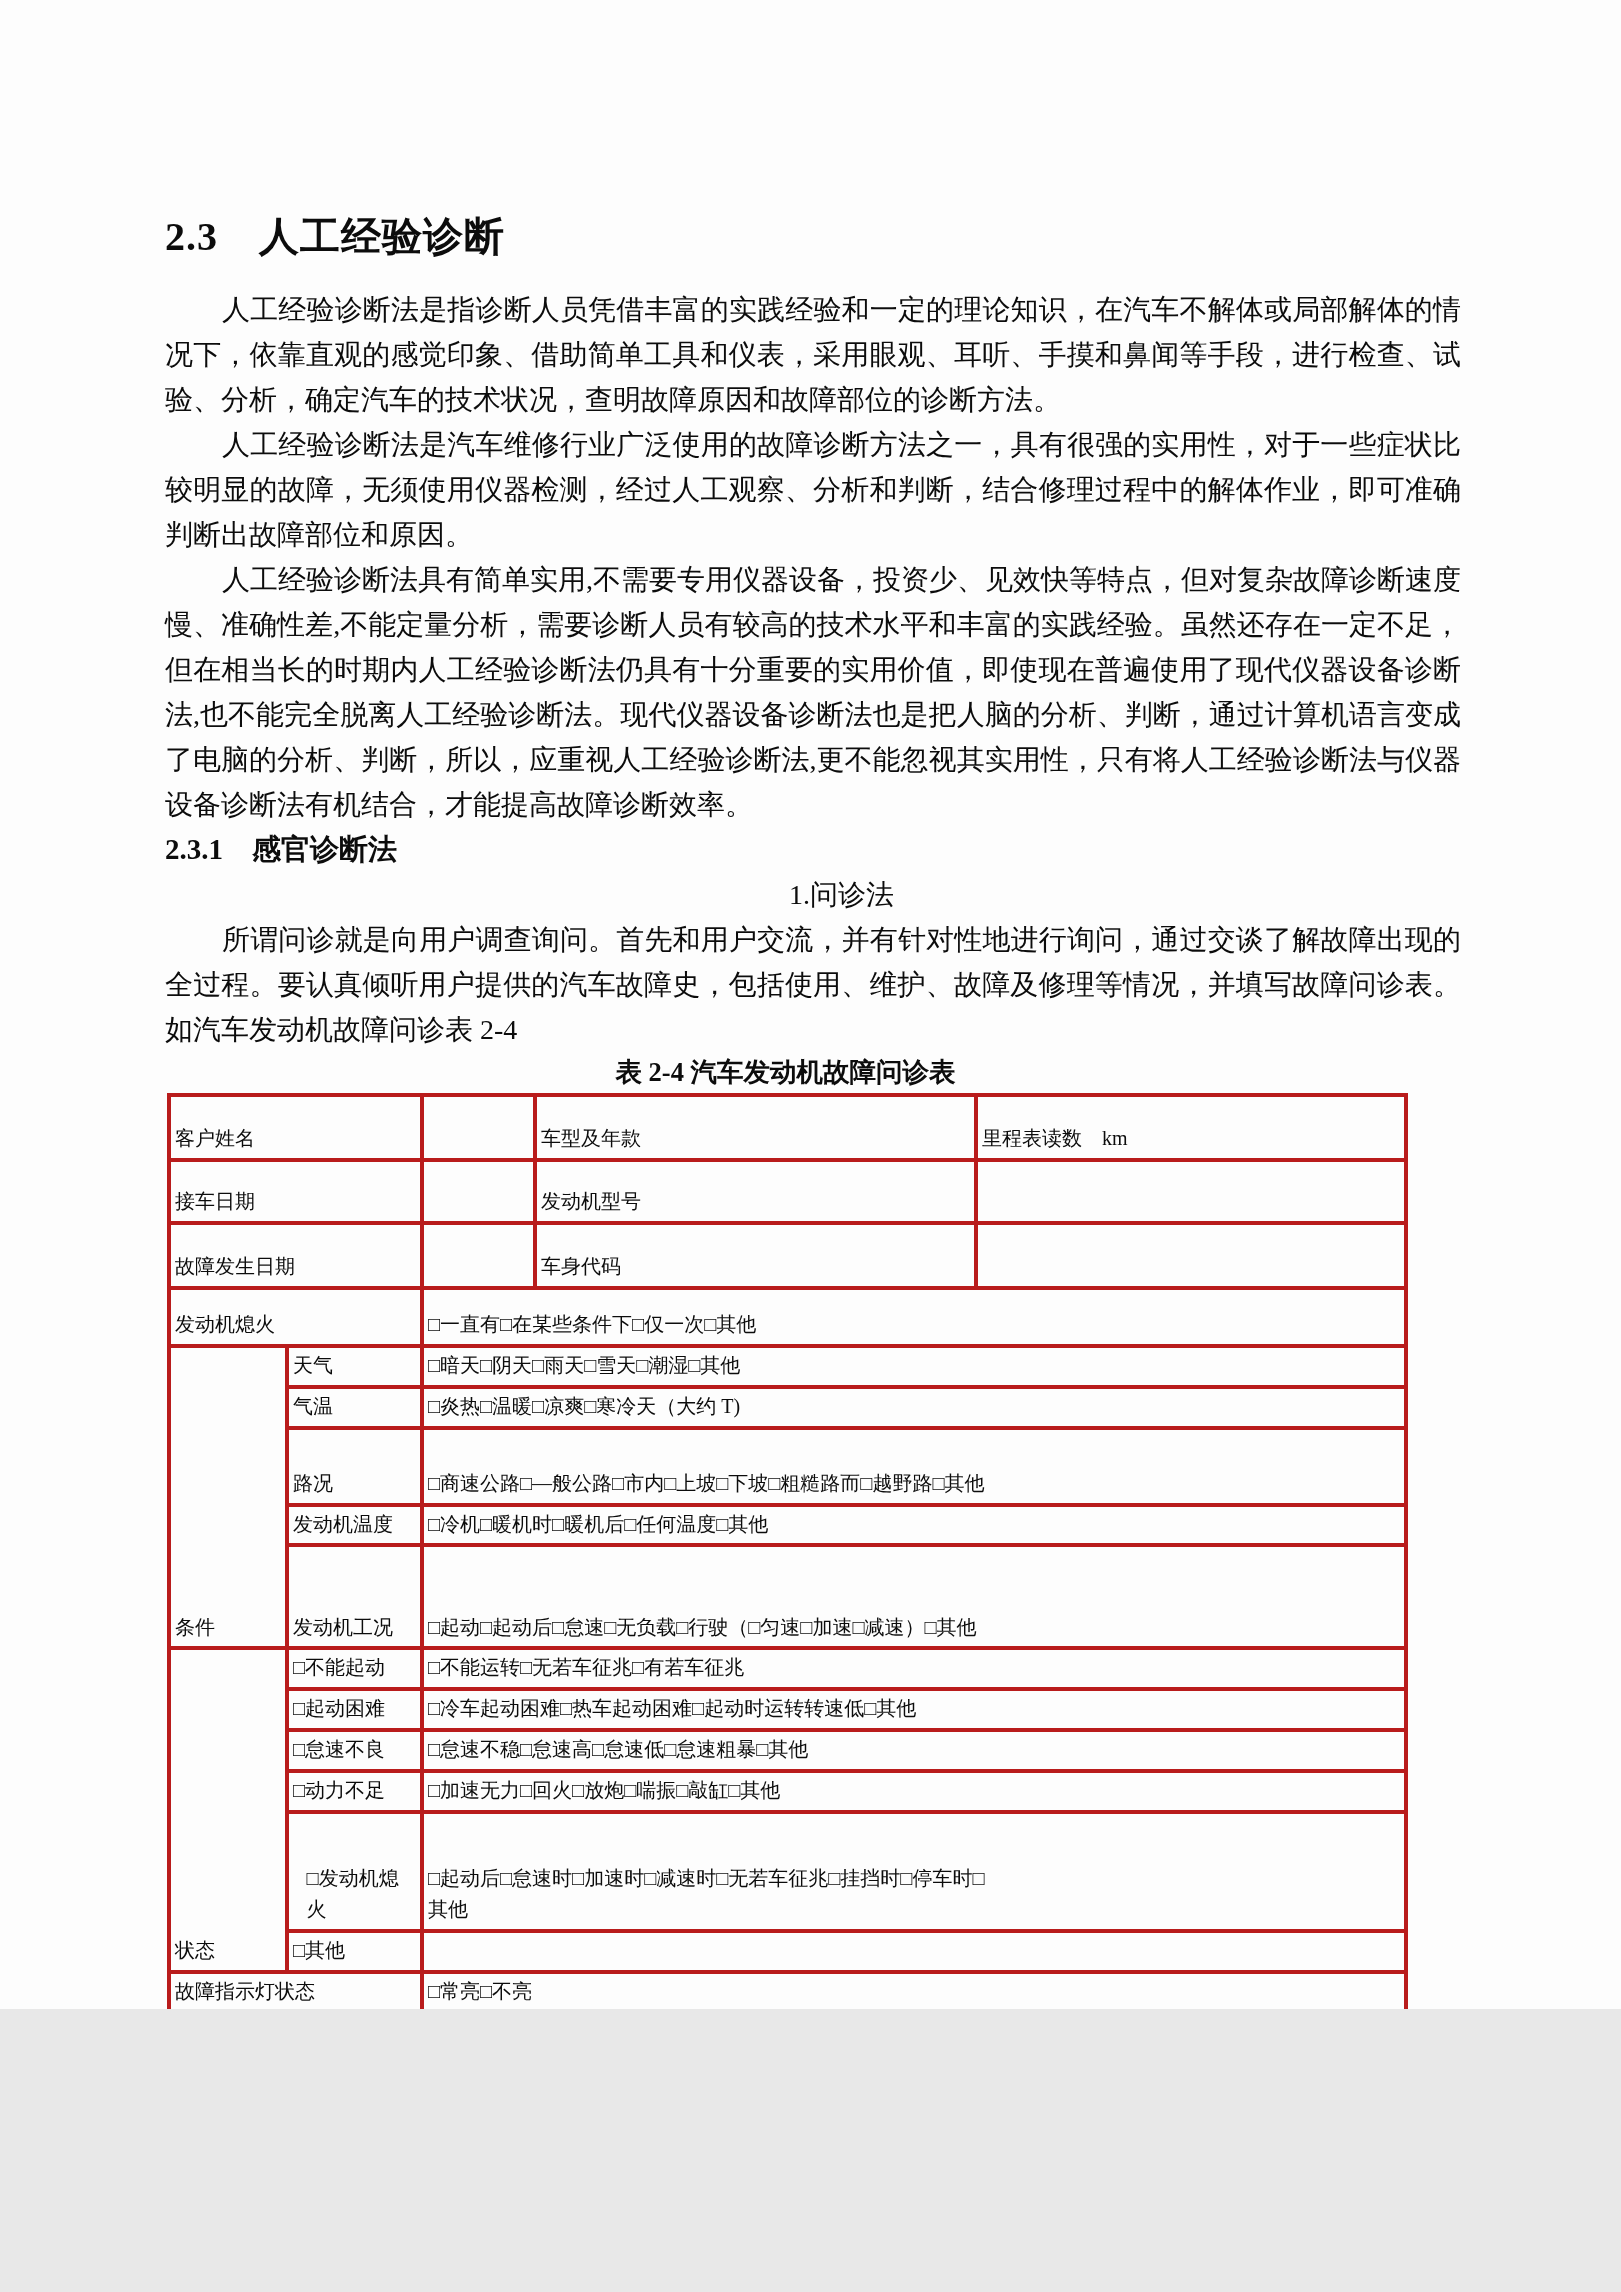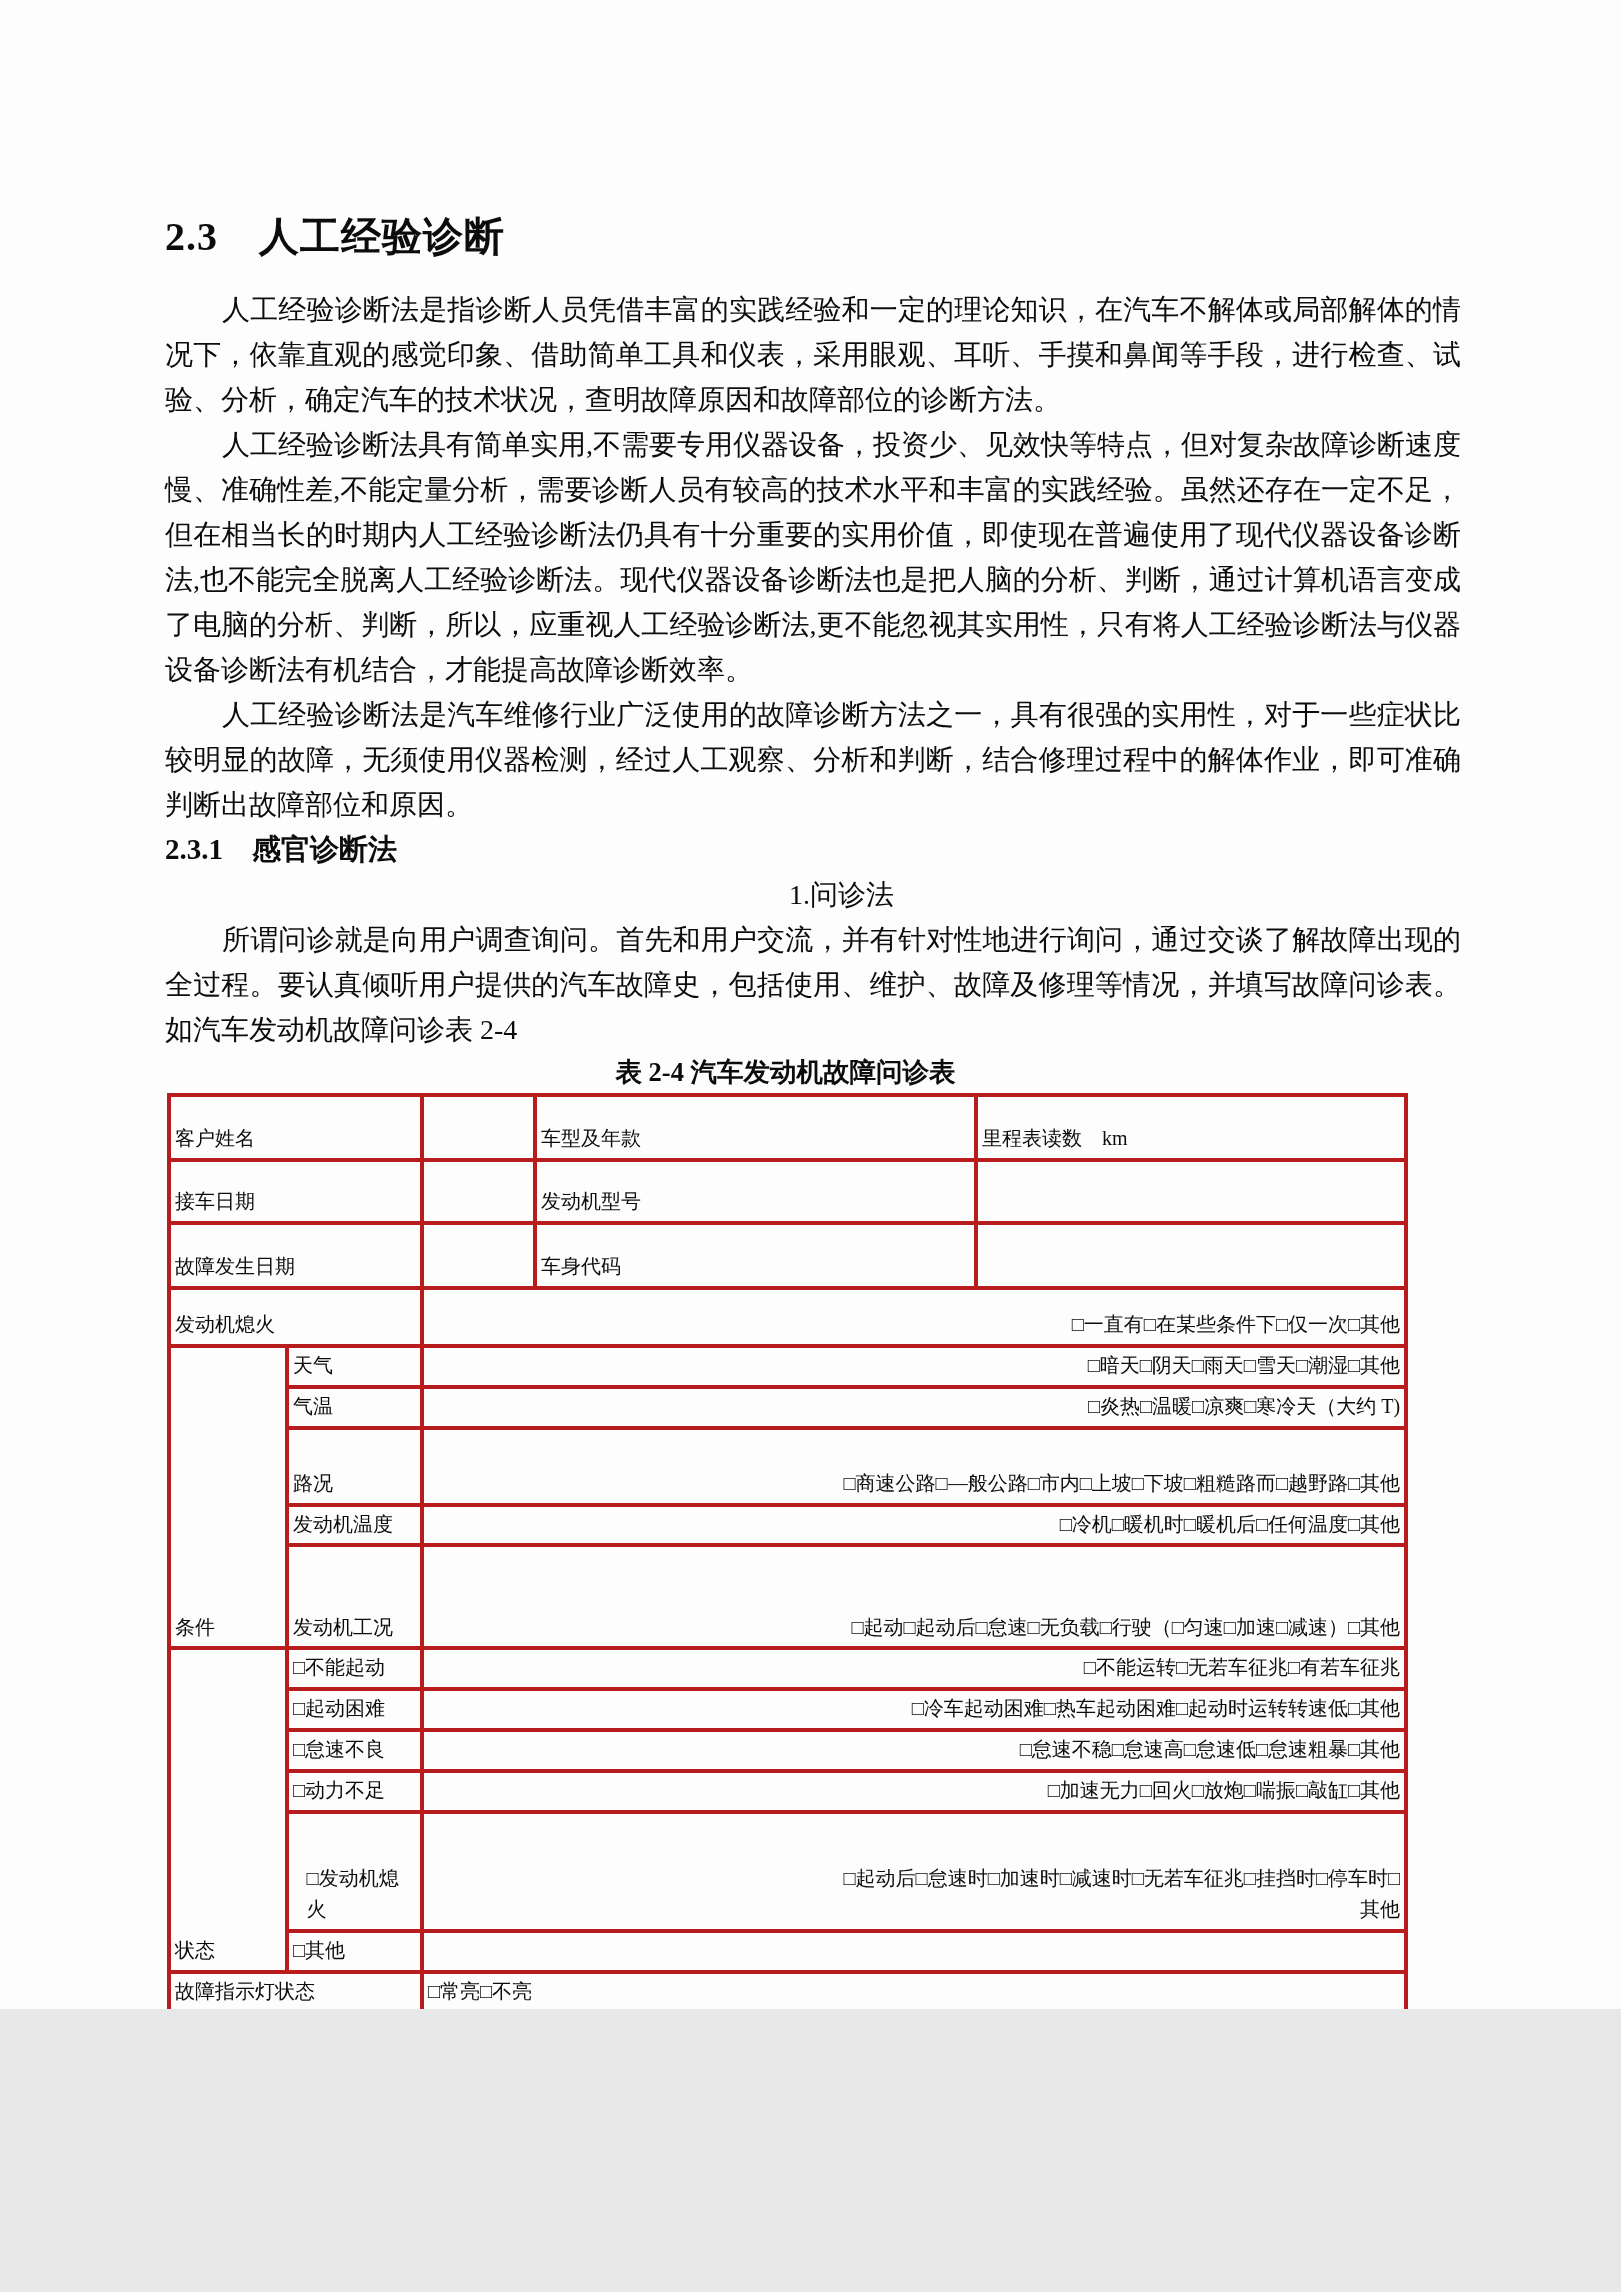--- a/index.html
+++ b/index.html
@@ -18,39 +18,39 @@
   table.form { border-collapse:collapse; width:1237px; margin-left:2px; table-layout:fixed; border:3.9px solid #000; }
   table.form td {
     border:4px solid #b91c1c; font-size:20px; line-height:31px;
     vertical-align:bottom; padding:2px 3.9px 3.9px 3.9px; overflow:hidden;
   }
   tr.thick td { border-top-width:3.9px; }
   td.pl-big { padding-left:80px; }
   td.pl-mid { padding-left:31px; }
   td.pl-val2 { padding-left:55px; }
   td.sub { padding-left:7.8px; }
-  td.opts { padding-left:8.8px;text-align:right; }
+  td.opts { padding-left:8.8px; }
   td.grp { vertical-align:middle; padding-left:7.8px; }
   td.vmid { vertical-align:middle; }
   td.prewrap { white-space:pre-wrap; }
   td.ind-val { padding-left:41px;margin-top:16px; }
   .closing { margin-top:8.8px; font-size:28px; line-height:45px; text-indent:57px; text-align:justify; }
   .pagenum { position:absolute; left:4px; top:2103px; width:100%; text-align:center; font-size:23.5px; }
 </style>
 </head>
 <body>
 
 <div class="page">
   <div class="content">
 
     <div class="h-main">2.3　人工经验诊断</div>
 
     <p class="body-p">人工经验诊断法是指诊断人员凭借丰富的实践经验和一定的理论知识，在汽车不解体或局部解体的情况下，依靠直观的感觉印象、借助简单工具和仪表，采用眼观、耳听、手摸和鼻闻等手段，进行检查、试验、分析，确定汽车的技术状况，查明故障原因和故障部位的诊断方法。</p>
+    <p class="body-p">人工经验诊断法是汽车维修行业广泛使用的故障诊断方法之一，具有很强的实用性，对于一些症状比较明显的故障，无须使用仪器检测，经过人工观察、分析和判断，结合修理过程中的解体作业，即可准确判断出故障部位和原因。</p>
     <p class="body-p">人工经验诊断法具有简单实用,不需要专用仪器设备，投资少、见效快等特点，但对复杂故障诊断速度慢、准确性差,不能定量分析，需要诊断人员有较高的技术水平和丰富的实践经验。虽然还存在一定不足，但在相当长的时期内人工经验诊断法仍具有十分重要的实用价值，即使现在普遍使用了现代仪器设备诊断法,也不能完全脱离人工经验诊断法。现代仪器设备诊断法也是把人脑的分析、判断，通过计算机语言变成了电脑的分析、判断，所以，应重视人工经验诊断法,更不能忽视其实用性，只有将人工经验诊断法与仪器设备诊断法有机结合，才能提高故障诊断效率。</p>
-    <p class="body-p">人工经验诊断法是汽车维修行业广泛使用的故障诊断方法之一，具有很强的实用性，对于一些症状比较明显的故障，无须使用仪器检测，经过人工观察、分析和判断，结合修理过程中的解体作业，即可准确判断出故障部位和原因。</p>
 
     <div class="h-sub">2.3.1　感官诊断法</div>
     <div class="list-head">1.问诊法</div>
 
     <p class="body-p">所谓问诊就是向用户调查询问。首先和用户交流，并有针对性地进行询问，通过交谈了解故障出现的全过程。要认真倾听用户提供的汽车故障史，包括使用、维护、故障及修理等情况，并填写故障问诊表。如汽车发动机故障问诊表 2-4</p>
 
     <div class="tbl-caption">表 2-4 汽车发动机故障问诊表</div>
 
     <table class="form">
       <colgroup>

